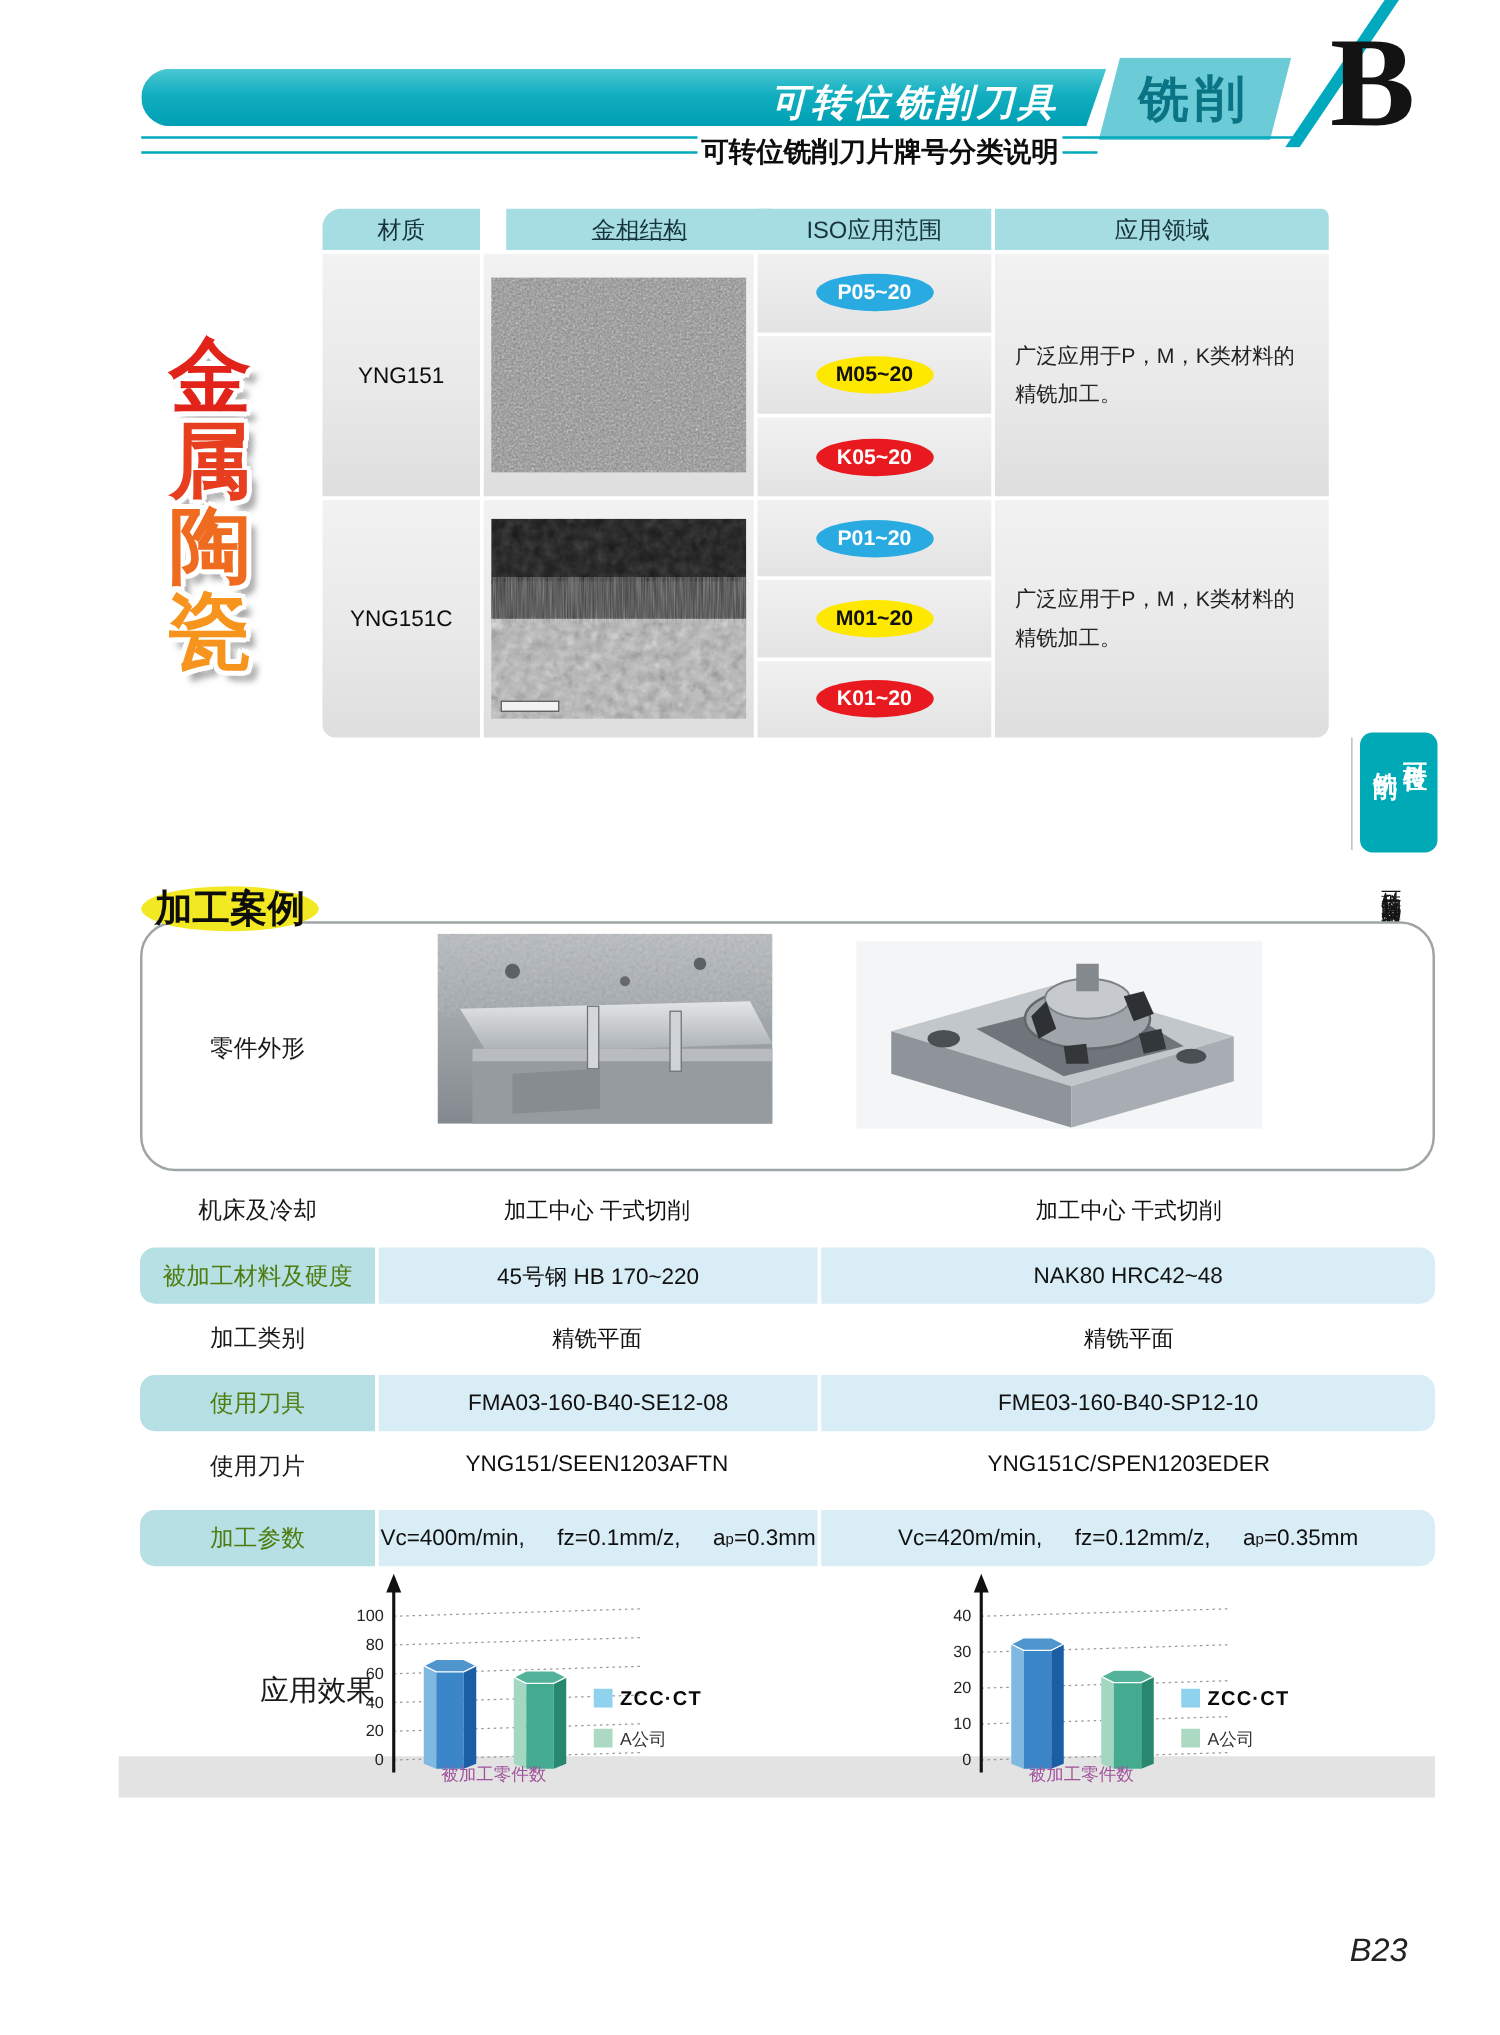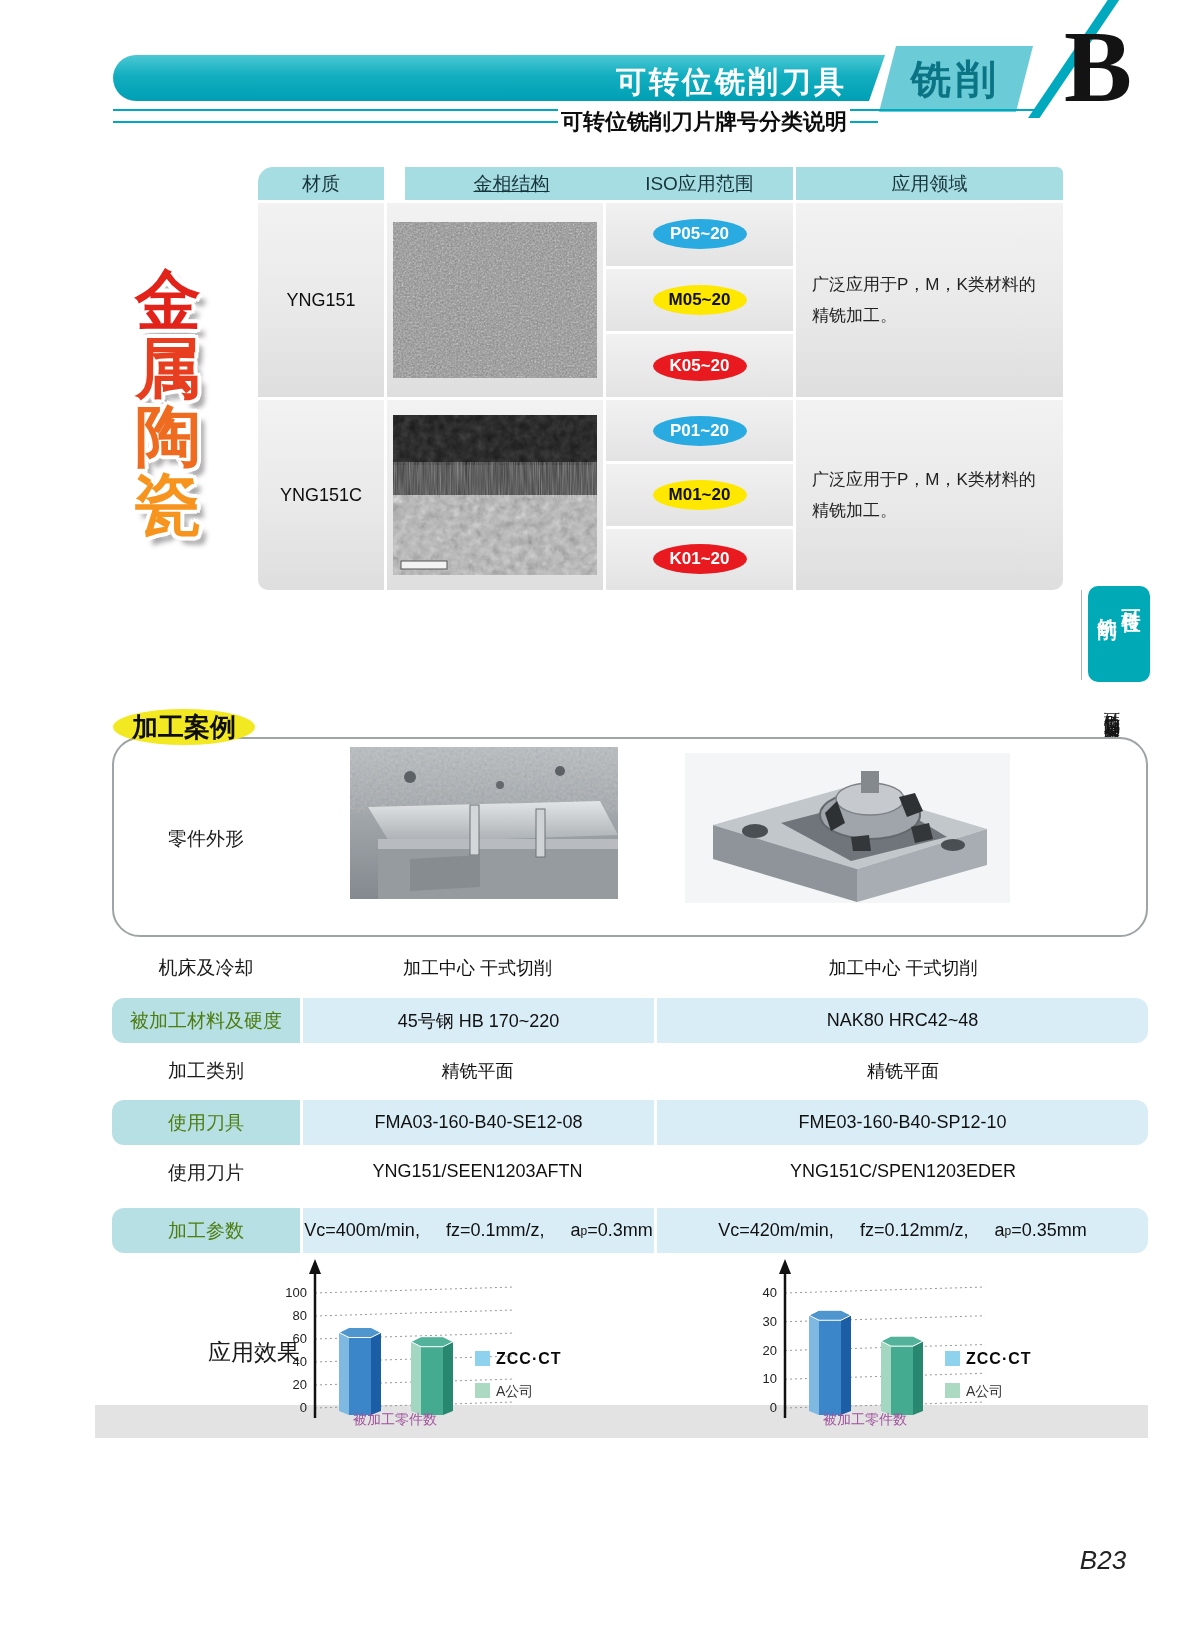--- a/index.html
+++ b/index.html
@@ -3,21 +3,21 @@
 <meta charset="utf-8">
 <style>
   html,body{margin:0;padding:0;background:#ffffff;}
   #page{position:relative;width:1200px;height:1628px;background:#ffffff;overflow:hidden;
         font-family:"Liberation Sans","DejaVu Sans",sans-serif;color:#111;}
 
   
   .banner{position:absolute;left:113px;top:55px;width:772px;height:46px;
           background:linear-gradient(180deg,#4cc8d3 0%,#12aec0 45%,#009fb3 100%);
           border-radius:23px 0 0 23px;
-          clip-path:polygon(0 0,100% 0,calc(100% - 16px) 100%,0 100%);}
+          clip-path:polygon(0 0,100% 0,calc(100% - 16px) 100%,0 100%);font-style:italic;}
   .banner-title{position:absolute;top:7px;right:38px;font-size:30px;font-weight:bold;
                 color:#fff;letter-spacing:3px;}
   .mill-tab{position:absolute;left:879px;top:46px;width:154px;height:66px;background:#6bcbd6;
             clip-path:polygon(17px 0,100% 0,calc(100% - 17px) 100%,0 100%);
             display:flex;align-items:center;justify-content:center;}
   .mill-tab span{color:#0a7384;font-size:40px;font-weight:600;letter-spacing:5px;}
   .slash{position:absolute;left:1028px;top:0;width:96px;height:118px;background:#00a9bd;
          clip-path:polygon(83% 0,95% 0,12% 100%,0 100%);}
   .big-b{position:absolute;left:1048px;top:16px;width:100px;text-align:center;
          font-family:"Liberation Serif","DejaVu Serif",serif;font-size:102px;font-weight:bold;
@@ -67,21 +67,21 @@
   .side-tab .vcol{position:absolute;writing-mode:vertical-rl;color:#fff;font-weight:bold;
                   font-size:19px;letter-spacing:2px;}
   .vcol-right{right:6px;top:9px;}
   .vcol-left{left:6px;top:17px;}
   .side-caption{position:absolute;left:1101px;top:700px;height:230px;writing-mode:vertical-rl;
                 font-size:16px;letter-spacing:1.5px;color:#151515;}
 
   
   .case-badge{position:absolute;left:113px;top:709px;width:142px;height:36px;background:#f2e923;
               border-radius:50%;display:flex;align-items:center;justify-content:center;
-              font-size:26px;font-weight:bold;color:#0d0d0d;z-index:3;}
+              font-size:30px;font-weight:bold;color:#0d0d0d;z-index:3;}
   .case-box{position:absolute;left:112px;top:737px;width:1036px;height:200px;
             border:2px solid #9fa5a7;border-radius:28px;background:#fff;box-sizing:border-box;z-index:1;}
   .part-label{position:absolute;left:112px;top:826px;width:188px;text-align:center;
               font-size:19px;color:#1a1a1a;z-index:2;}
   .photo{position:absolute;z-index:2;}
 
   .wrow-label{position:absolute;left:112px;width:188px;text-align:center;font-size:19px;color:#1a1a1a;}
   .wrow-val{position:absolute;text-align:center;font-size:18px;color:#111;}
   .wv1{left:300px;width:355px;} .wv2{left:658px;width:490px;}
 

